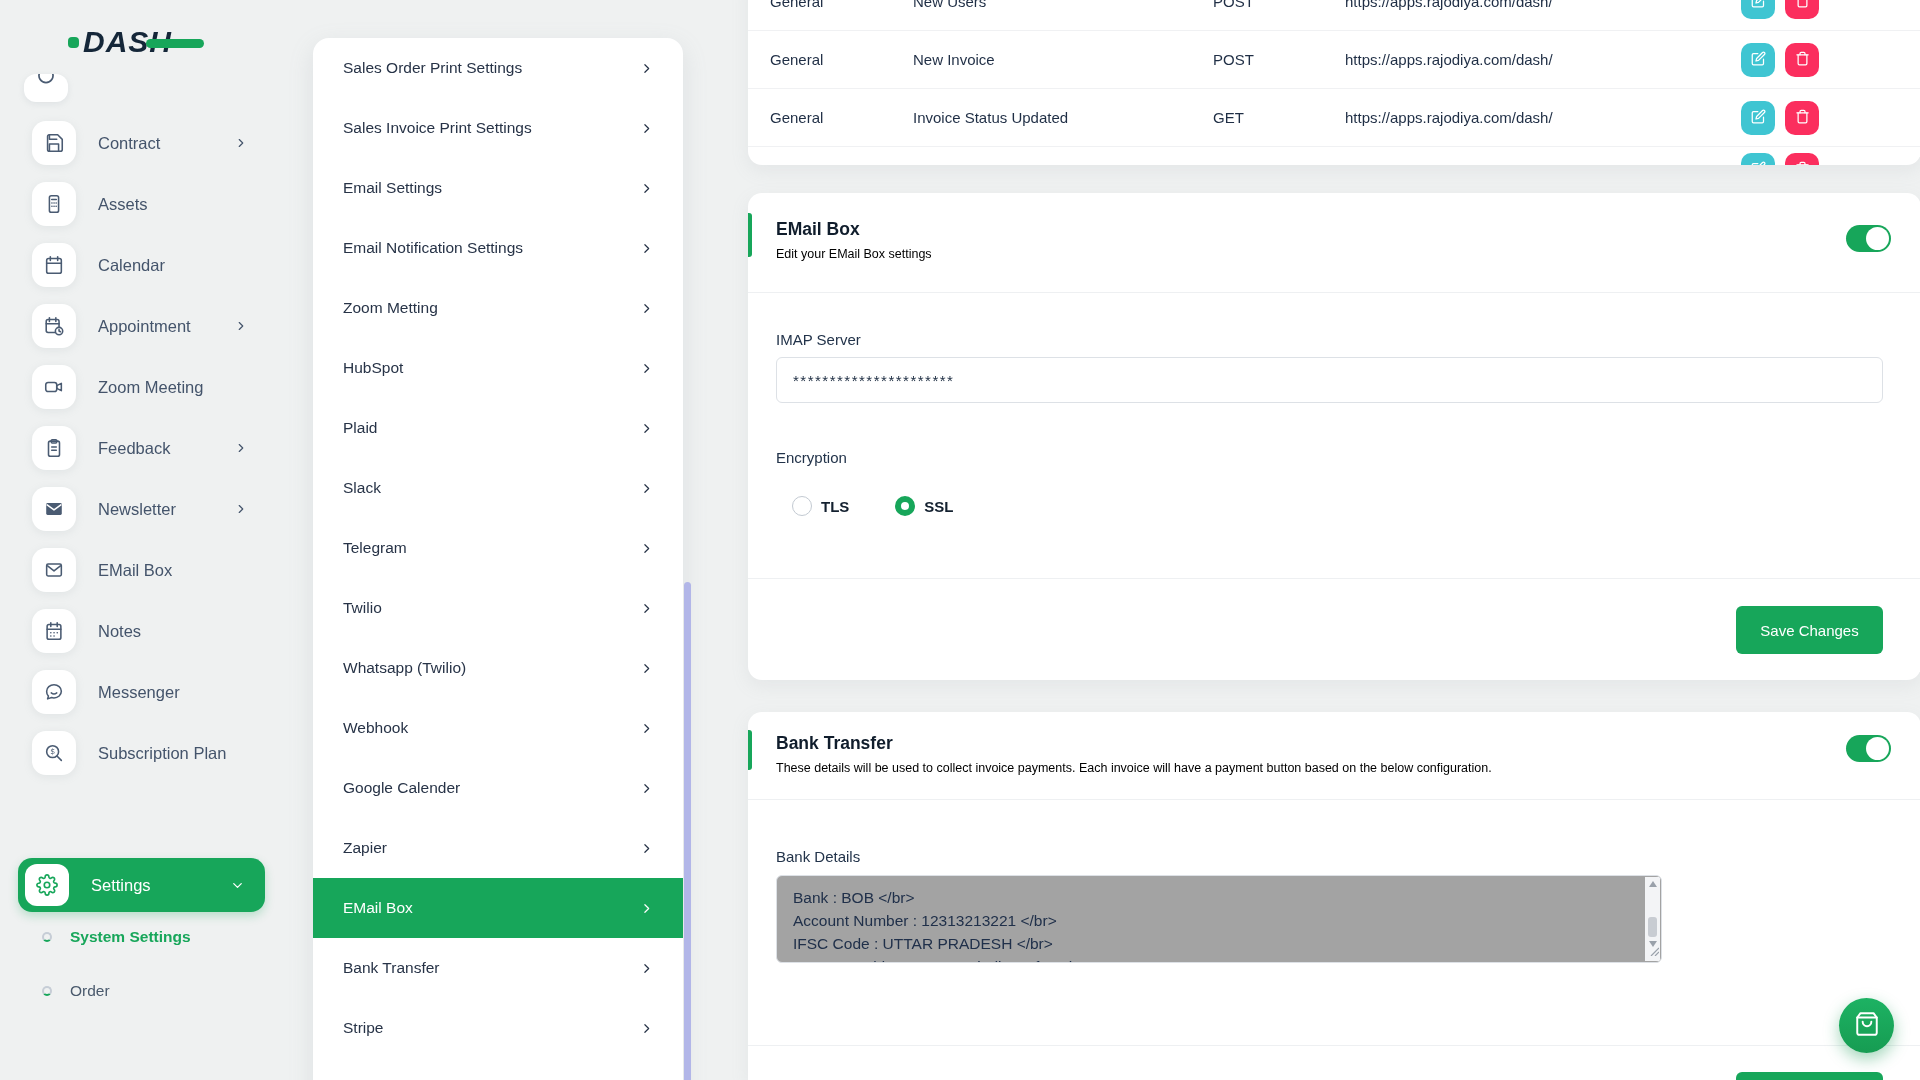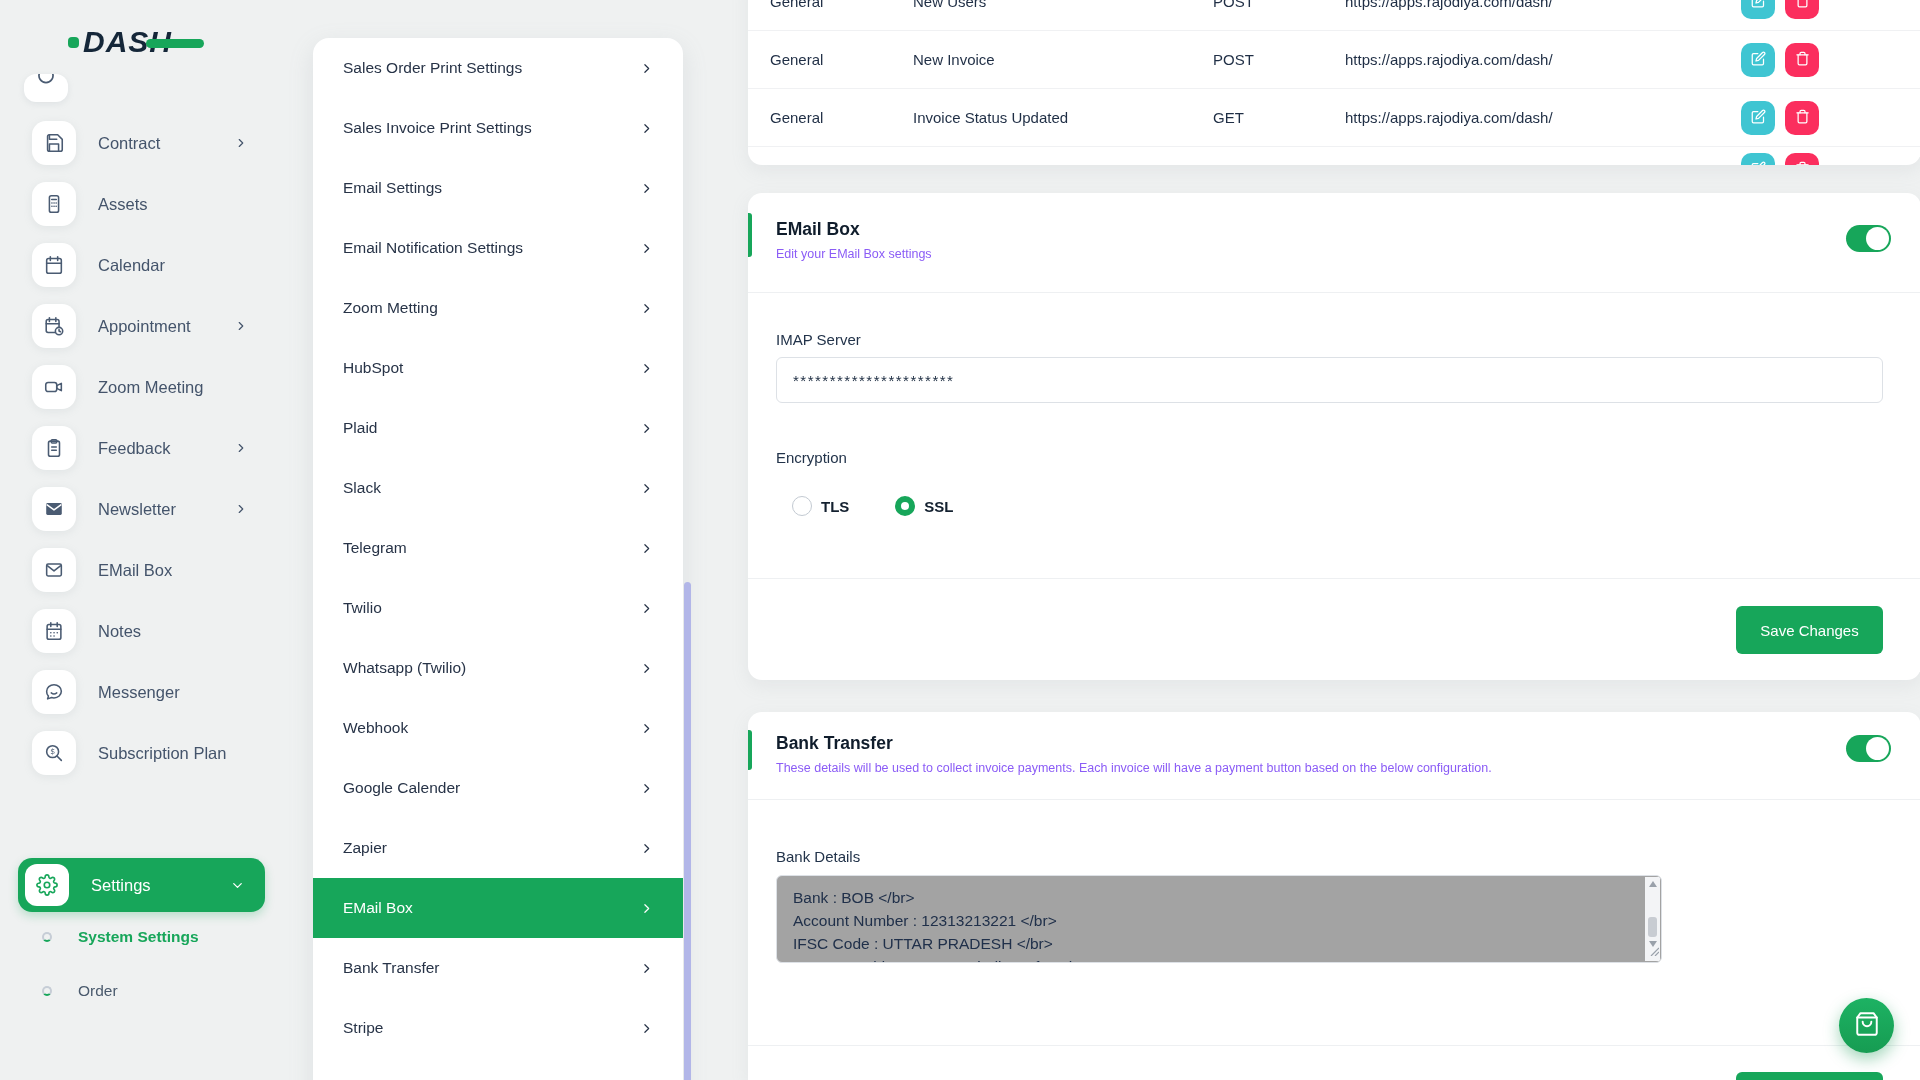--- a/index.html
+++ b/index.html
@@ -26,21 +26,21 @@
 
   .settings-pill { position:absolute; left:18px; top:858px; width:247px; height:54px; background:#17a65a; border-radius:14px; display:flex; align-items:center; cursor:pointer; box-shadow:0 4px 10px rgba(23,166,90,.25); }
   .settings-pill .icon-box { width:42px; height:42px; margin-left:7px; border-radius:12px; box-shadow:none; }
   .settings-pill .icon-box svg { stroke:#17a65a; stroke-width:1.8; }
   .settings-pill .side-label { color:#fff; font-weight:400; font-size:16.5px; }
   .settings-pill .side-chev { margin-right:20px; }
   .settings-pill .side-chev svg { stroke:#fff; }
 
   .sub-link { position:absolute; left:42px; display:flex; align-items:center; cursor:pointer; }
   .sub-bullet { width:10px; height:10px; border-radius:50%; border:2px solid #c6cdd6; border-bottom-color:#17a65a; }
-  .sub-label { margin-left:26px; font-size:15.5px; font-weight:500; color:#4a5a6d; }
+  .sub-label { margin-left:18px; font-size:15.5px; font-weight:500; color:#4a5a6d; }
   .sub-link.active .sub-label { color:#17a65a; font-weight:700; }
 
   
   .submenu-card { position:absolute; left:313px; top:38px; width:370px; height:1100px; background:#fff; border-radius:16px; box-shadow:0 8px 24px rgba(140,150,160,.18); overflow:hidden; }
   .submenu-item { height:60px; display:flex; align-items:center; padding:0 30px; cursor:pointer; }
   .submenu-item .m-label { font-size:15.5px; font-weight:500; color:#273347; }
   .submenu-item .m-chev { margin-left:auto; display:flex; }
   .submenu-item .m-chev svg { stroke:#273347; fill:none; stroke-width:2.2; stroke-linecap:round; stroke-linejoin:round; }
   .submenu-item.active { background:#17a65a; }
   .submenu-item.active .m-label { color:#fff; }
@@ -65,21 +65,21 @@
   .act-btn svg { stroke:#fff; fill:none; stroke-width:2; stroke-linecap:round; stroke-linejoin:round; }
   .edit-btn { background:#3fc5d2; }
   .del-btn  { background:#fb2e5e; }
   .t-row.partial { border-bottom:none; }
   .t-row.partial .act-btn { margin-top:6px; }
 
   
   .card-header { position:relative; border-bottom:1px solid #eef0f2; }
   .accent-bar { position:absolute; left:0; width:4px; background:#17a65a; border-radius:0 3px 3px 0; }
   .card-title { font-size:17.5px; font-weight:700; color:#101d2c; }
-  .card-sub { margin-top:7px; font-size:12.5px; color:#8b5cf6; }
+  .card-sub { margin-top:7px; font-size:12.5px; color:#000000; }
   .toggle { position:absolute; width:45px; height:27px; border-radius:14px; background:#17a65a; cursor:pointer; }
   .toggle .knob { position:absolute; right:2px; top:2px; width:23px; height:23px; border-radius:50%; background:#fff; }
 
   
   .email-card { top:193px; height:487px; }
   .email-card .card-header { height:100px; padding:26px 38px 0 28px; }
   .email-card .accent-bar { top:20px; height:44px; }
   .email-card .toggle { right:30px; top:32px; }
   .email-body { padding:0 38px 0 28px; }
   .field-label { margin-top:38px; font-size:15px; font-weight:500; color:#22334a; }

